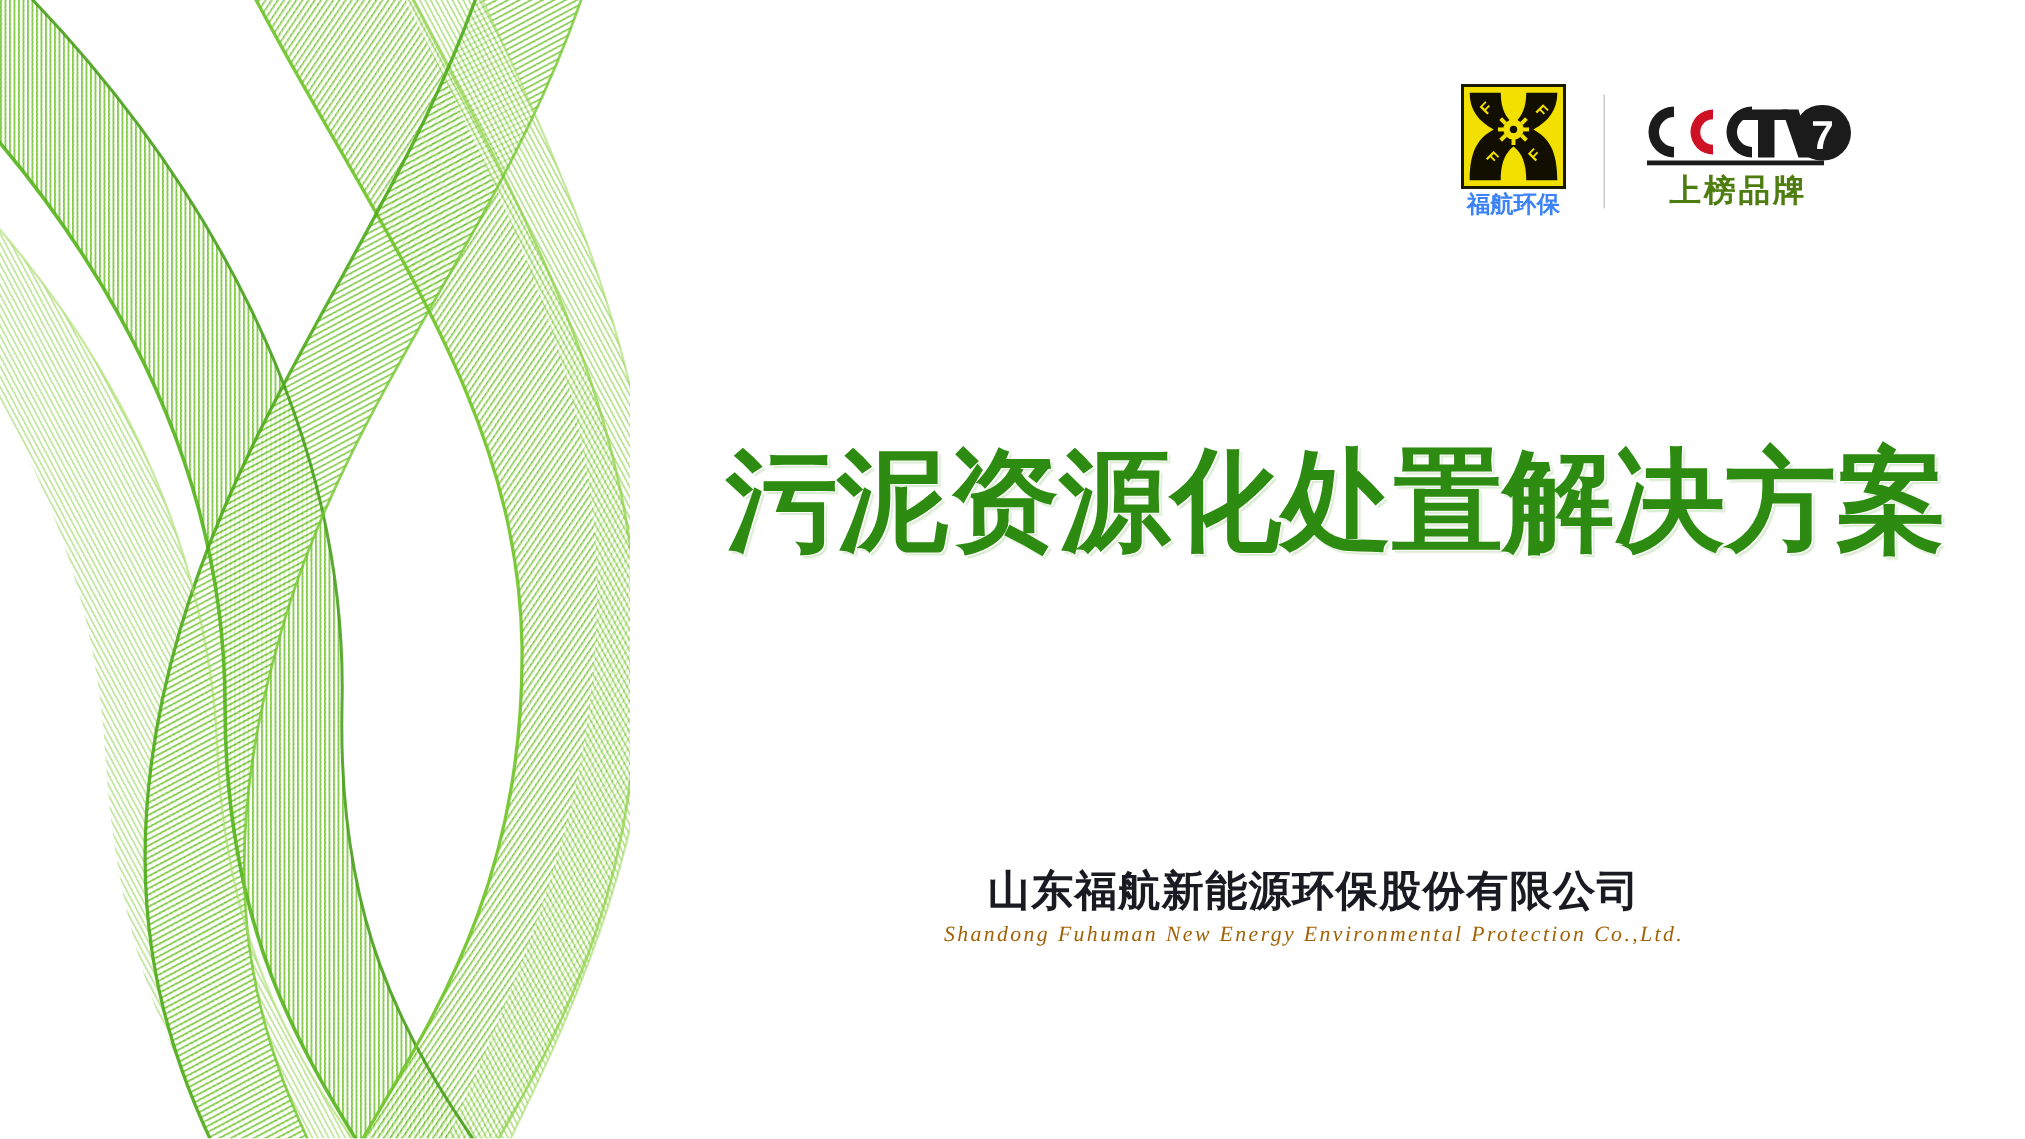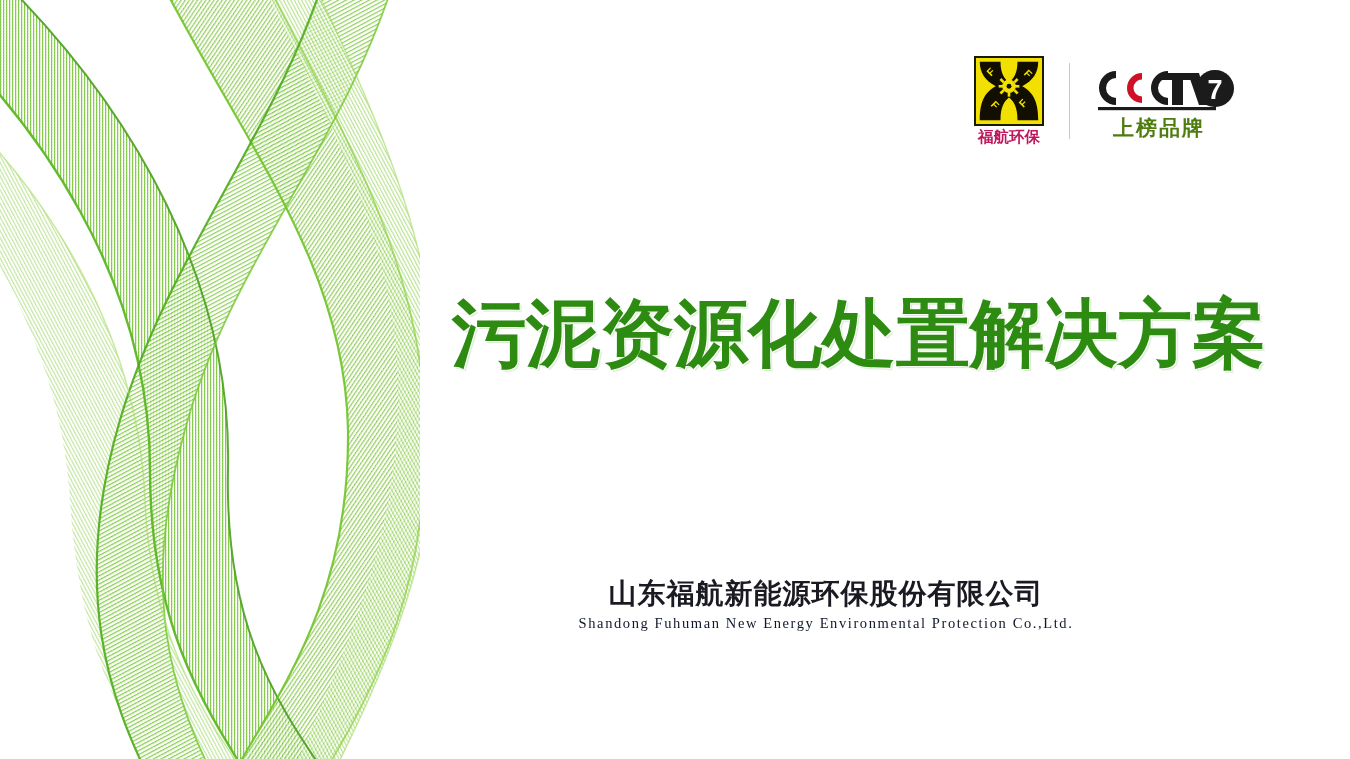--- a/index.html
+++ b/index.html
@@ -60,21 +60,21 @@
     border: 2px solid #1a1a00;
     box-sizing: border-box;
     position: relative;
   }
   .brand-mark svg { display:block; width:100%; height:100%; }
 
   .brand-name {
     margin-top: 3px;
     font-size: 15.5px;
     font-weight: bold;
-    color: #be185d;
+    color: #3b82f6;
     letter-spacing: 0px;
     line-height: 1;
     white-space: nowrap;
   }
 
   .logo-divider {
     width: 1px;
     height: 76px;
     background: #c9c9c9;
     margin: 0 14px 0 16px;
@@ -93,59 +93,60 @@
     font-weight: bold;
     color: #4d7c0f;
     letter-spacing: 2px;
     line-height: 1;
     white-space: nowrap;
   }
 
   
   .main-title {
     position: absolute;
-    left: 452px;
+    left: 484px;
     top: 243px;
     width: 740px;
     font-size: 74px;
     font-weight: bold;
     color: #2e8b12;
     letter-spacing: 0px;
     line-height: 1.12;
     white-space: nowrap;
     text-shadow:
        1px 1px 0 rgba(255,255,255,0.9),
        2px 2px 1px rgba(120,180,90,0.28);
   }
 
   
   .company-block {
     position: absolute;
-    left: 406px;
+    left: 456px;
     top: 578px;
     width: 840px;
     text-align: center;
   }
   .company-cn {
     font-size: 28px;
     font-weight: bold;
     color: #1a1a22;
     letter-spacing: 1px;
     line-height: 1.12;
     white-space: nowrap;
   }
   .company-en {
     margin-top: 7px;
     font-family: "Liberation Serif", "DejaVu Serif", serif;
     font-size: 14.5px;
     font-weight: normal;
-    color: #0f172a;
+    color: #a16207;
     letter-spacing: 1.6px;
     line-height: 1.1;
     white-space: nowrap;
+    font-style: italic;
   }
 </style>
 </head>
 <body>
 
 <div class="slide">
 
   <div class="ribbon-art">
     <svg viewBox="0 0 420 759" xmlns="http://www.w3.org/2000/svg" aria-hidden="true">
       <defs>

